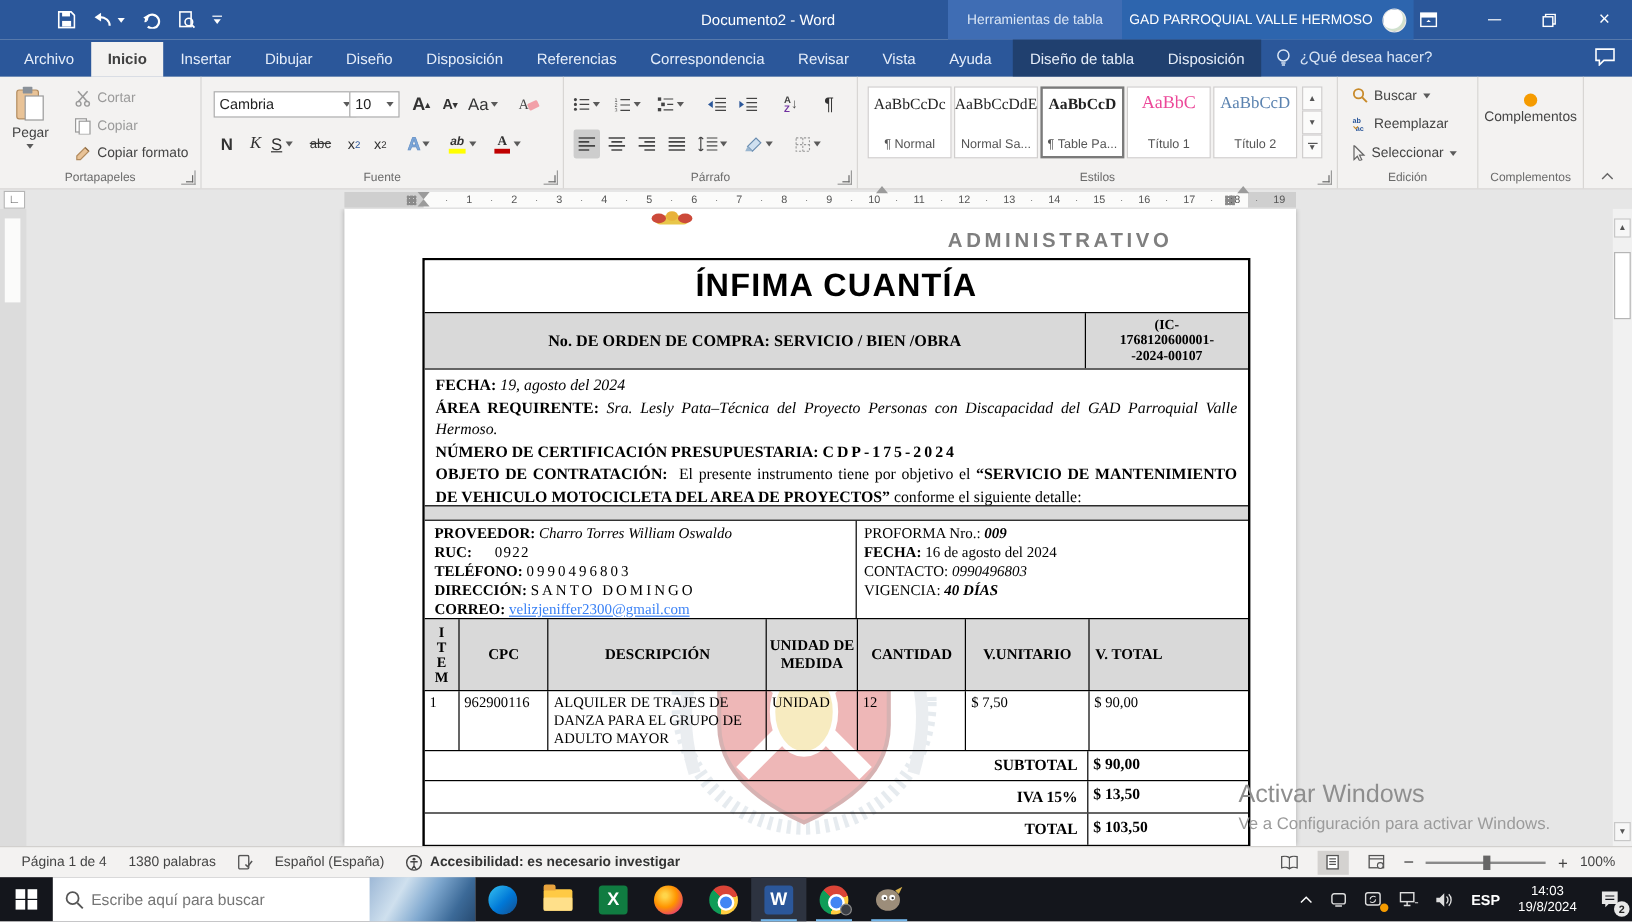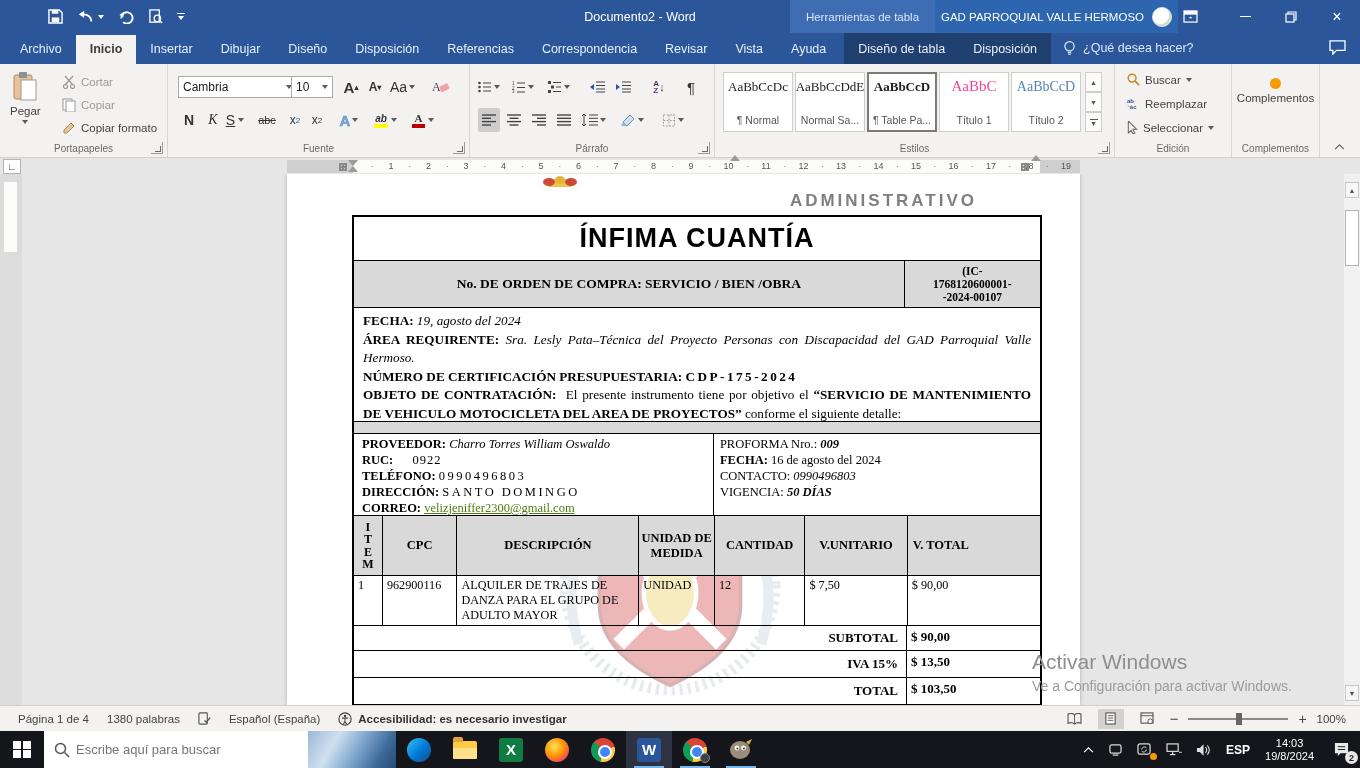--- a/index.html
+++ b/index.html
@@ -79,21 +79,21 @@
   .order-left { width:553px; display:flex; align-items:center; justify-content:center; text-align:center; font-weight:bold; font-size:13.5px; }
   .order-left span { max-width:440px; }
   .order-right { width:137px; border-left:1.5px solid #000; display:flex; flex-direction:column; align-items:center; justify-content:center; font-weight:bold; font-size:11.5px; line-height:13px; text-align:center; }
   .info-block { height:114px; background:#fff; padding:4px 9px; font-size:13.2px; line-height:18.5px; }
   .info-block p.just { text-align:justify; }
   .ls2 { letter-spacing:2.5px; }
   .spacer-row { height:12px; background:#d9d9d9; }
   .prov-row { height:82px; display:flex; background:#fff; font-size:12.5px; }
   .prov-left { width:361px; padding:3px 8px; line-height:15.9px; }
   .prov-right { width:329px; border-left:1.5px solid #000; padding:3px 6px; line-height:15.9px; }
-  .mail-link { color:#4d7c0f; text-decoration:underline; }
+  .mail-link { color:#3b82f6; text-decoration:underline; }
   .ihead { height:60px; display:flex; background:#d9d9d9; font-weight:bold; font-size:12.5px; }
   .ihead > div, .irow > div { border-left:1.5px solid #000; display:flex; align-items:center; justify-content:center; text-align:center; padding:2px; }
   .ihead > div:first-child, .irow > div:first-child { border-left:none; }
   .c-item { width:28px; } .c-cpc { width:75px; } .c-desc { width:183px; } .c-uni { width:76px; } .c-cant { width:91px; } .c-vu { width:103px; } .c-vt { width:134px; }
   .vtext { width:12px; word-break:break-all; line-height:12.5px; font-size:12px; text-align:center; }
   .irow { height:50px; display:flex; background:transparent; font-size:12.2px; }
   .irow > div { align-items:flex-start; justify-content:flex-start; text-align:left; padding:2px 4px; }
   .ihead .c-vt { justify-content:flex-start; text-align:right; padding-left:5px; }
   .totrow { display:flex; background:transparent; font-weight:bold; font-size:13px; }
   .totrow .tlabel { flex:1; display:flex; align-items:center; justify-content:flex-end; padding-right:8px; }
@@ -634,21 +634,21 @@
             <p><b>PROVEEDOR:</b> <i>Charro Torres William Oswaldo</i></p>
             <p><b>RUC:</b> <span style="margin-left:16px;letter-spacing:1px">0922</span></p>
             <p><b>TELÉFONO:</b> <span class="ls2">0990496803</span></p>
             <p><b>DIRECCIÓN:</b> <span class="ls2">SANTO DOMINGO</span></p>
             <p><b>CORREO:</b> <a class="mail-link">velizjeniffer2300@gmail.com</a></p>
           </div>
           <div class="prov-right">
             <p><span>PROFORMA Nro.:</span> <b><i>009</i></b></p>
             <p><b>FECHA:</b> <span>16 de agosto del 2024</span></p>
             <p><span>CONTACTO:</span> <i>0990496803</i></p>
-            <p><span>VIGENCIA:</span> <b><i>50 DÍAS</i></b></p>
+            <p><span>VIGENCIA:</span> <b><i>40 DÍAS</i></b></p>
           </div>
         </div>
 
         <div class="trowx ihead">
           <div class="c-item">
               <span class="vtext">ITEM</span>
             </div>
           <div class="c-cpc">CPC</div>
           <div class="c-desc">DESCRIPCIÓN</div>
           <div class="c-uni">UNIDAD DE MEDIDA</div>

